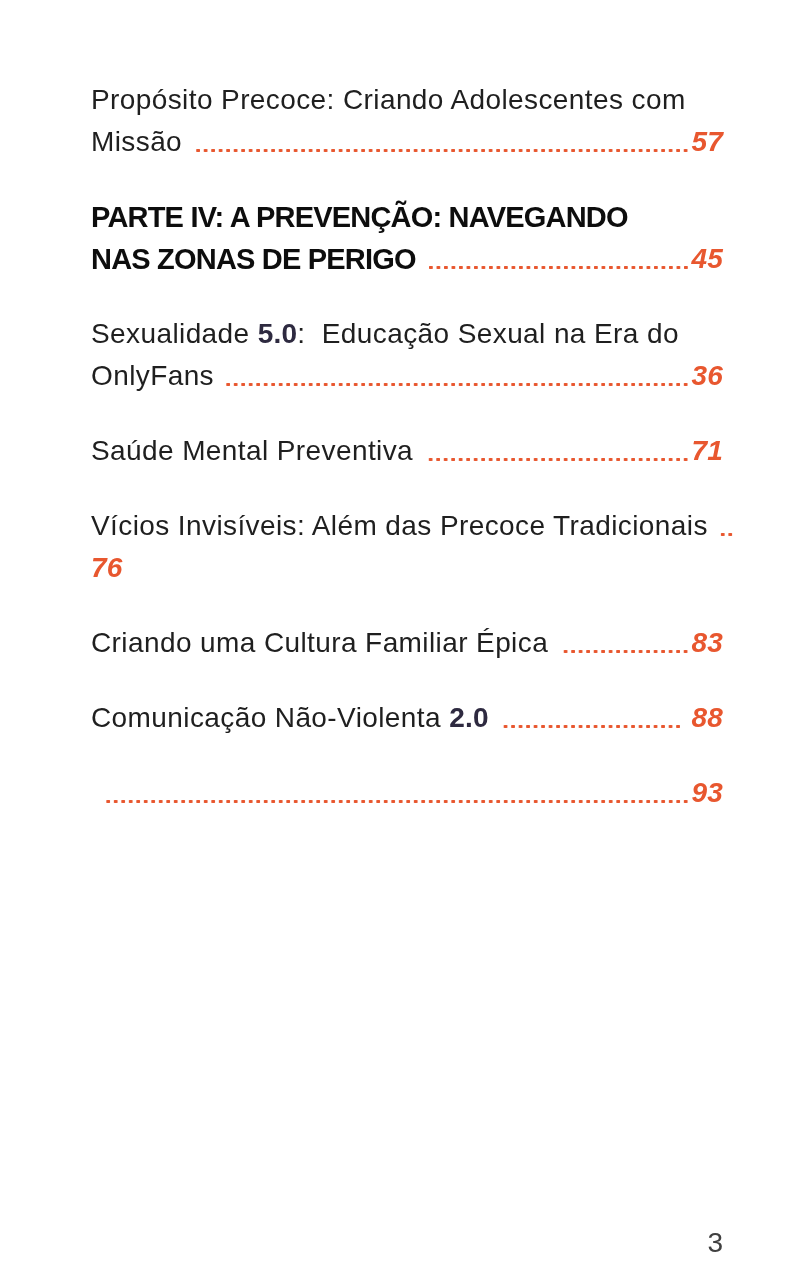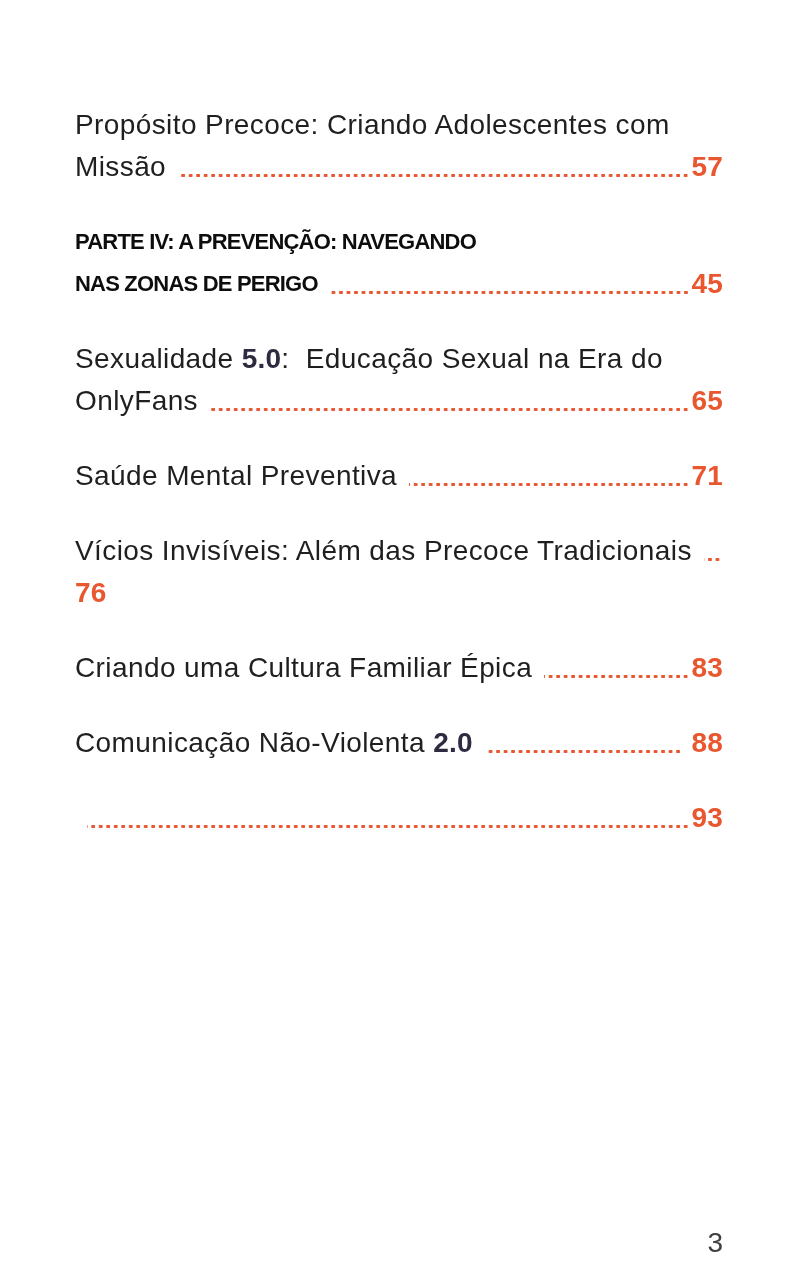--- a/index.html
+++ b/index.html
@@ -18,21 +18,22 @@
     margin: 0 auto;
   }
   .page {
     position: relative;
     width: 800px;
     height: 1280px;
     background: var(--bg);
     overflow: hidden;
   }
   .toc {
-    padding: 104px 77px 0 75px;
+    padding: 79px 77px 0 75px;
+    margin-left: 16px;
   }
   .entry { margin-bottom: 33px; }
   .entry:last-child { margin-bottom: 0; }
   .line {
     display: flex;
     align-items: stretch;
     line-height: 42px;
   }
   .txt {
     white-space: pre;
@@ -43,21 +44,21 @@
     font-weight: 400;
     color: var(--text);
     letter-spacing: 0.4px;
   }
   .entry.normal .txt.seg-bold {
     font-weight: 700;
     color: var(--inline-bold);
     letter-spacing: 0.2px;
   }
   .entry.heading .txt {
-    font-size: 22px;
+    font-size: 29px;
     font-weight: 800;
     color: var(--heading);
     letter-spacing: -0.8px;
   }
   .leader {
     flex: 1 1 auto;
     min-width: 14px;
     margin-left: 12px;
     margin-right: 2px;
     background-image: radial-gradient(circle, var(--accent) 1.7px, transparent 1.9px);
@@ -65,20 +66,21 @@
     background-repeat: repeat-x;
     background-position: right 0 bottom 10px;
   }
   .pagenum {
     white-space: pre;
     flex: 0 0 auto;
     font-size: 28px;
     font-weight: 700;
     color: var(--accent);
     letter-spacing: 0.2px;
+    font-style: italic;
   }
   .footer-pagenum {
     position: absolute;
     top: 1222px;
     right: 77px;
     font-size: 28px;
     line-height: 42px;
     font-weight: 400;
     color: var(--footer);
   }
@@ -110,21 +112,21 @@
       </div>
       <div class="entry normal">
         <div class="line">
           <span class="txt">Sexualidade </span>
           <span class="txt seg-bold">5.0</span>
           <span class="txt">:  Educação Sexual na Era do</span>
         </div>
         <div class="line">
           <span class="txt">OnlyFans</span>
           <span class="leader"></span>
-          <span class="pagenum">65</span>
+          <span class="pagenum">36</span>
         </div>
       </div>
       <div class="entry normal">
         <div class="line">
           <span class="txt">Saúde Mental Preventiva</span>
           <span class="leader"></span>
           <span class="pagenum">71</span>
         </div>
       </div>
       <div class="entry normal">

